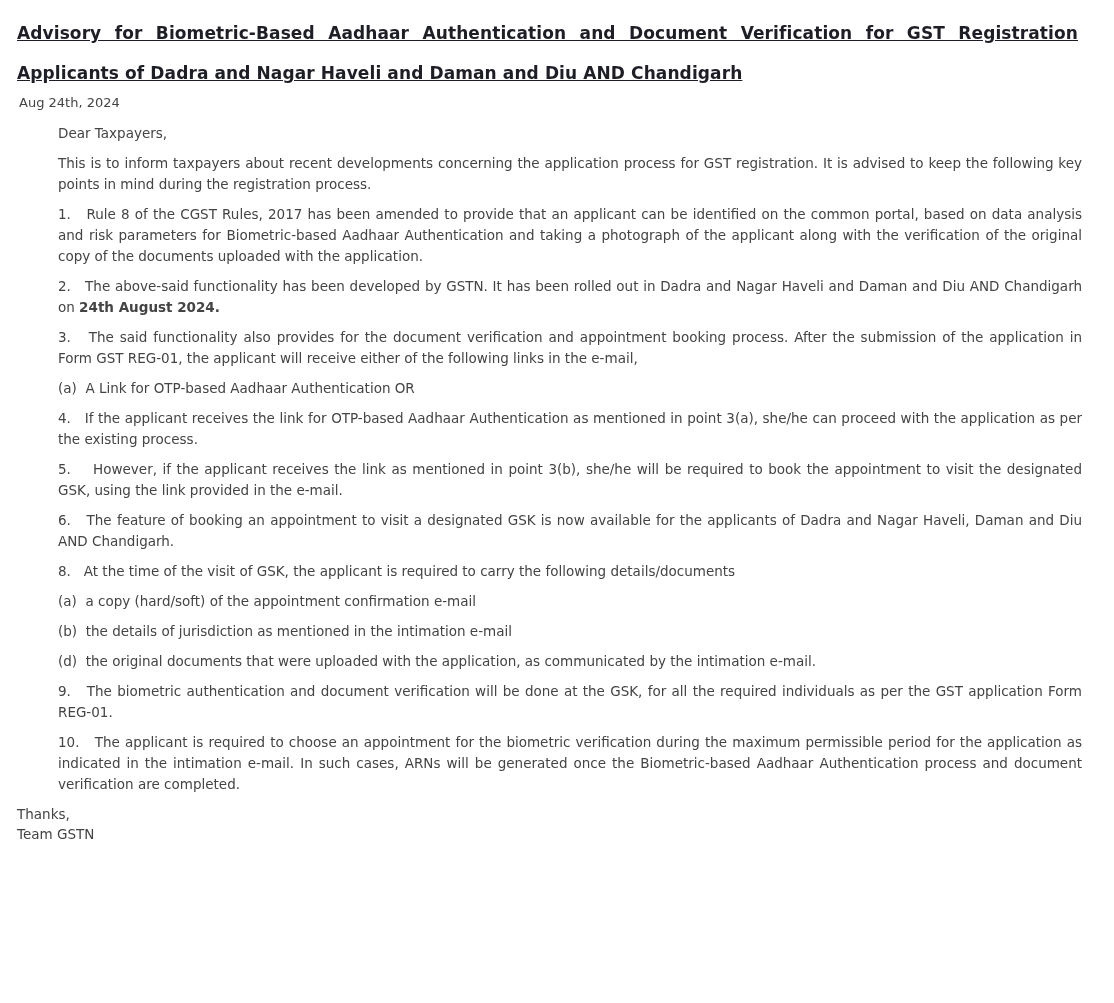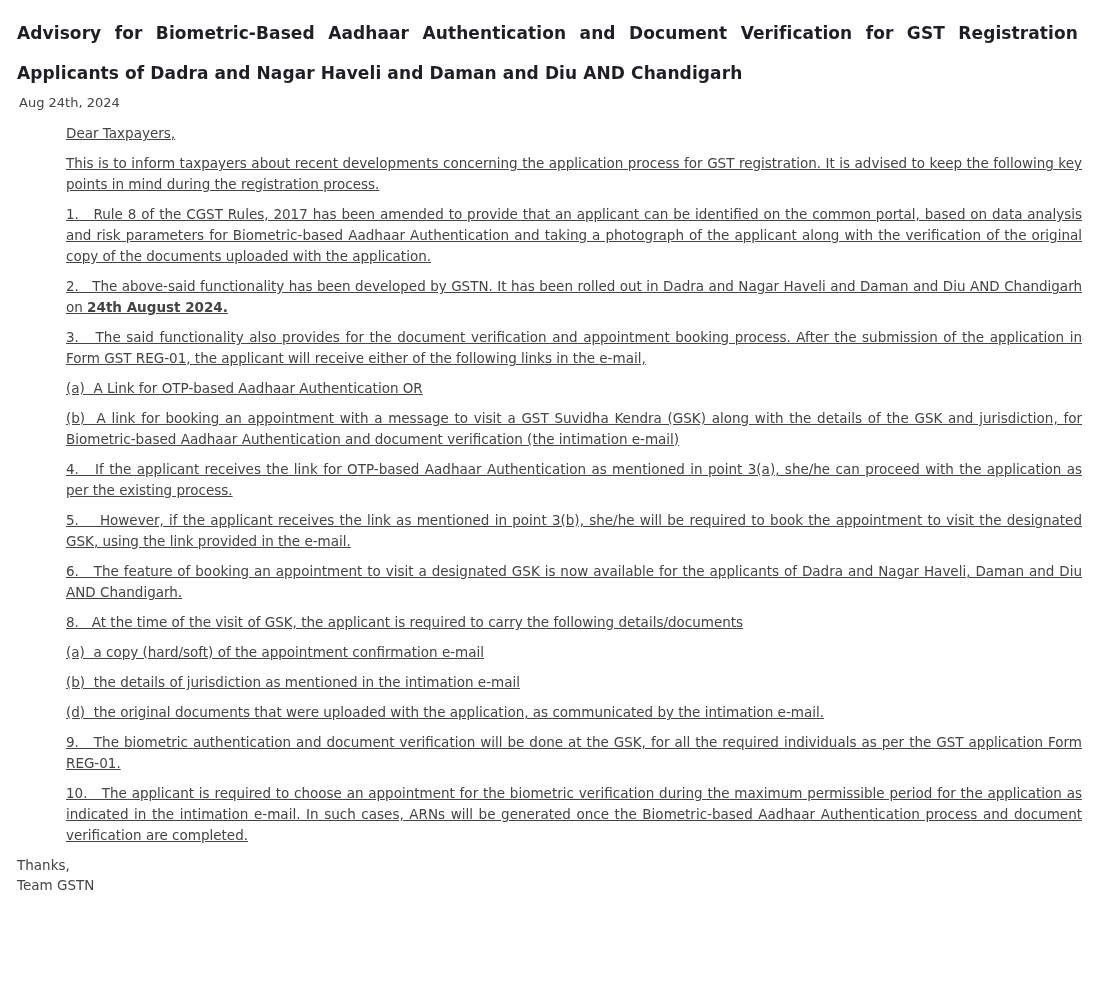--- a/index.html
+++ b/index.html
@@ -22,37 +22,37 @@
     color: var(--body-color);
   }
   h1.title {
     font-size: 17px;
     font-weight: 700;
     color: var(--title-color);
     line-height: 40px;
     text-align: justify;
     margin: 0 4px 2px 0;
     letter-spacing: 0.1px;
+    text-decoration: underline;
   }
   .date {
     font-size: 13px;
     line-height: 16px;
     color: var(--body-color);
     margin: 0 0 12px 2px;
   }
   .body-block {
     margin-left: 41px;
     font-size: 13.5px;
   }
   .body-block p {
-    margin: 0 0 9px 8px;
+    margin: 0 0 9px 0;
     line-height: 21px;
     text-align: justify;
     color: var(--body-color);
-    text-decoration: underline;
   }
   .bold { font-weight: 700; }
   .closing {
     margin-top: 6px;
     font-size: 13.5px;
     line-height: 20px;
     color: var(--body-color);
   }
 </style>
 </head>
@@ -63,21 +63,20 @@
   <div class="date">Aug 24th, 2024</div>
 
   <div class="body-block">
     <p>Dear Taxpayers,</p>
     <div id="paragraphs">
         <p><span>This is to inform taxpayers about recent developments concerning the application process for GST registration. It is advised to keep the following key points in mind during the registration process.</span></p>
         <p><span>1.&nbsp;&nbsp; Rule 8 of the CGST Rules, 2017 has been amended to provide that an applicant can be identified on the common portal, based on data analysis and risk parameters for Biometric-based Aadhaar Authentication and taking a photograph of the applicant along with the verification of the original copy of the documents uploaded with the application.</span></p>
         <p><span>2.&nbsp;&nbsp; The above-said functionality has been developed by GSTN. It has been rolled out in Dadra and Nagar Haveli and Daman and Diu AND Chandigarh on </span><span class="bold">24th August 2024.</span></p>
         <p><span>3.&nbsp;&nbsp; The said functionality also provides for the document verification and appointment booking process. After the submission of the application in Form GST REG-01, the applicant will receive either of the following links in the e-mail,</span></p>
         <p><span>(a)&nbsp; A Link for OTP-based Aadhaar Authentication OR</span></p>
-        <p><span>(b)&nbsp; A link for booking an appointment with a message to visit a GST Suvidha Kendra (GSK) along with the details of the GSK and jurisdiction, for Biometric-based Aadhaar Authentication and document verification (the intimation e-mail)</span></p>
         <p><span>4.&nbsp;&nbsp; If the applicant receives the link for OTP-based Aadhaar Authentication as mentioned in point 3(a), she/he can proceed with the application as per the existing process.</span></p>
         <p><span>5.&nbsp;&nbsp;&nbsp; However, if the applicant receives the link as mentioned in point 3(b), she/he will be required to book the appointment to visit the designated GSK, using the link provided in the e-mail.</span></p>
         <p><span>6.&nbsp;&nbsp; The feature of booking an appointment to visit a designated GSK is now available for the applicants of Dadra and Nagar Haveli, Daman and Diu AND Chandigarh.</span></p>
         <p><span>8.&nbsp;&nbsp; At the time of the visit of GSK, the applicant is required to carry the following details/documents</span></p>
         <p><span>(a)&nbsp; a copy (hard/soft) of the appointment confirmation e-mail</span></p>
         <p><span>(b)&nbsp; the details of jurisdiction as mentioned in the intimation e-mail</span></p>
         <p><span>(d)&nbsp; the original documents that were uploaded with the application, as communicated by the intimation e-mail.</span></p>
         <p><span>9.&nbsp;&nbsp; The biometric authentication and document verification will be done at the GSK, for all the required individuals as per the GST application Form REG-01.</span></p>
         <p><span>10.&nbsp;&nbsp; The applicant is required to choose an appointment for the biometric verification during the maximum permissible period for the application as indicated in the intimation e-mail. In such cases, ARNs will be generated once the Biometric-based Aadhaar Authentication process and document verification are completed.</span></p>
       </div>

